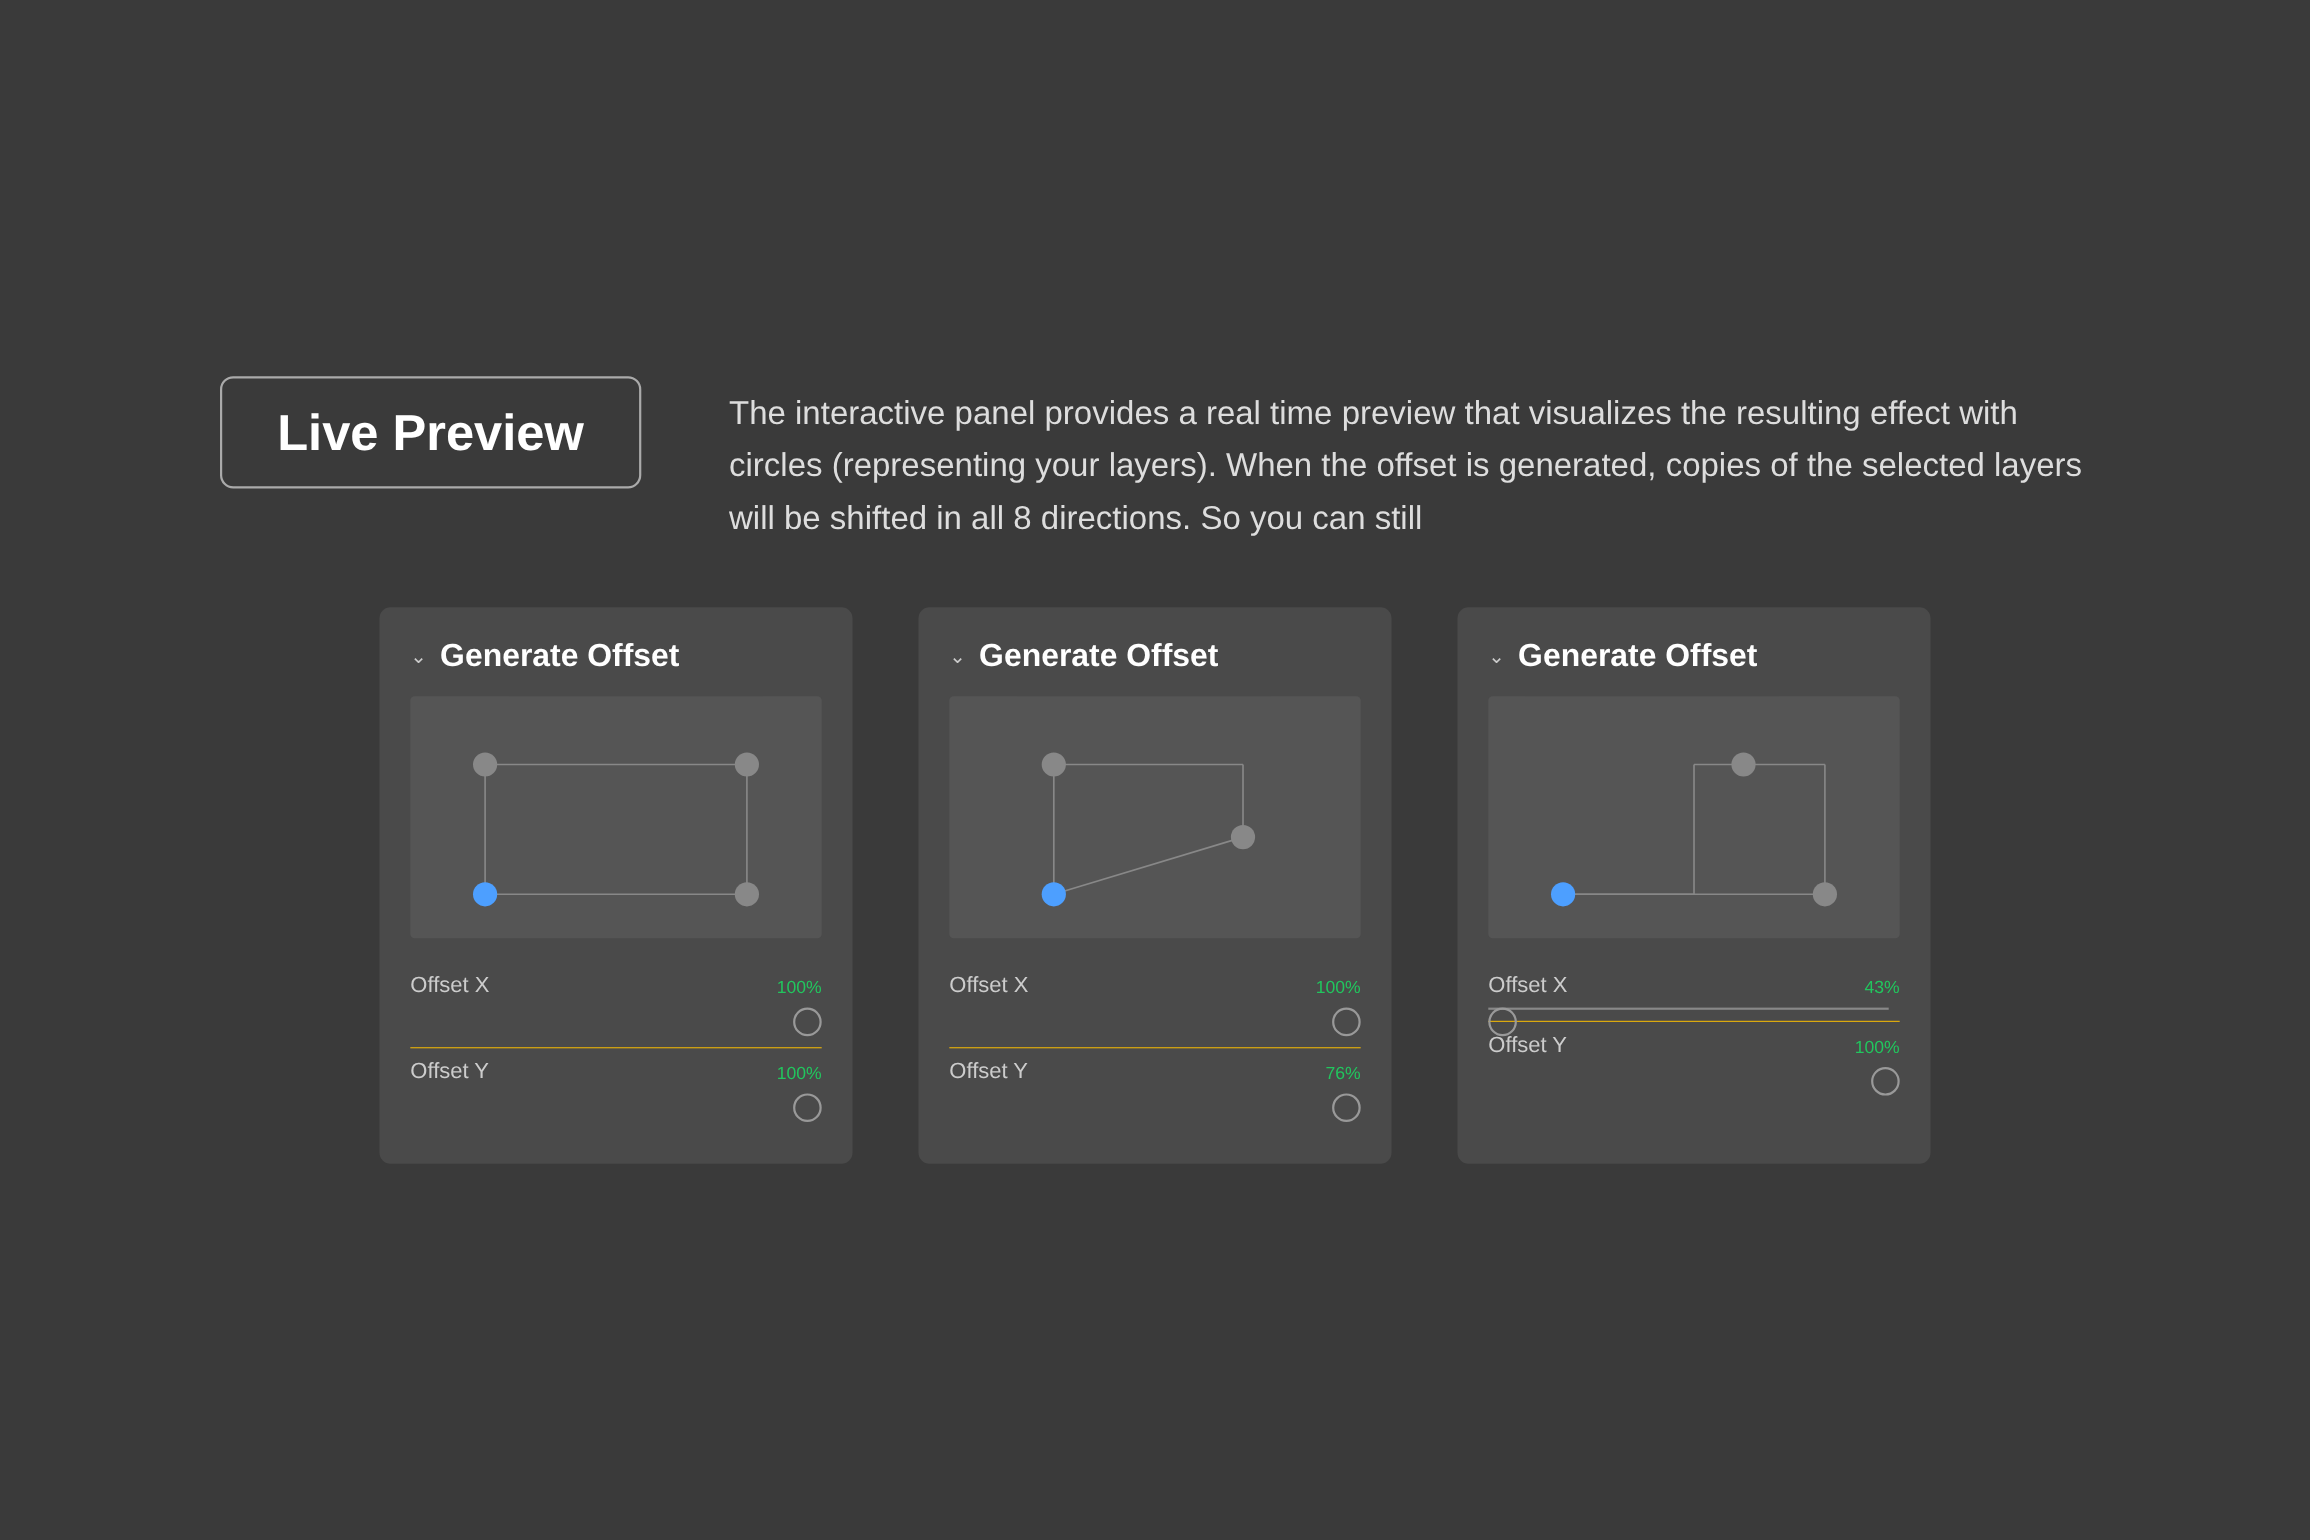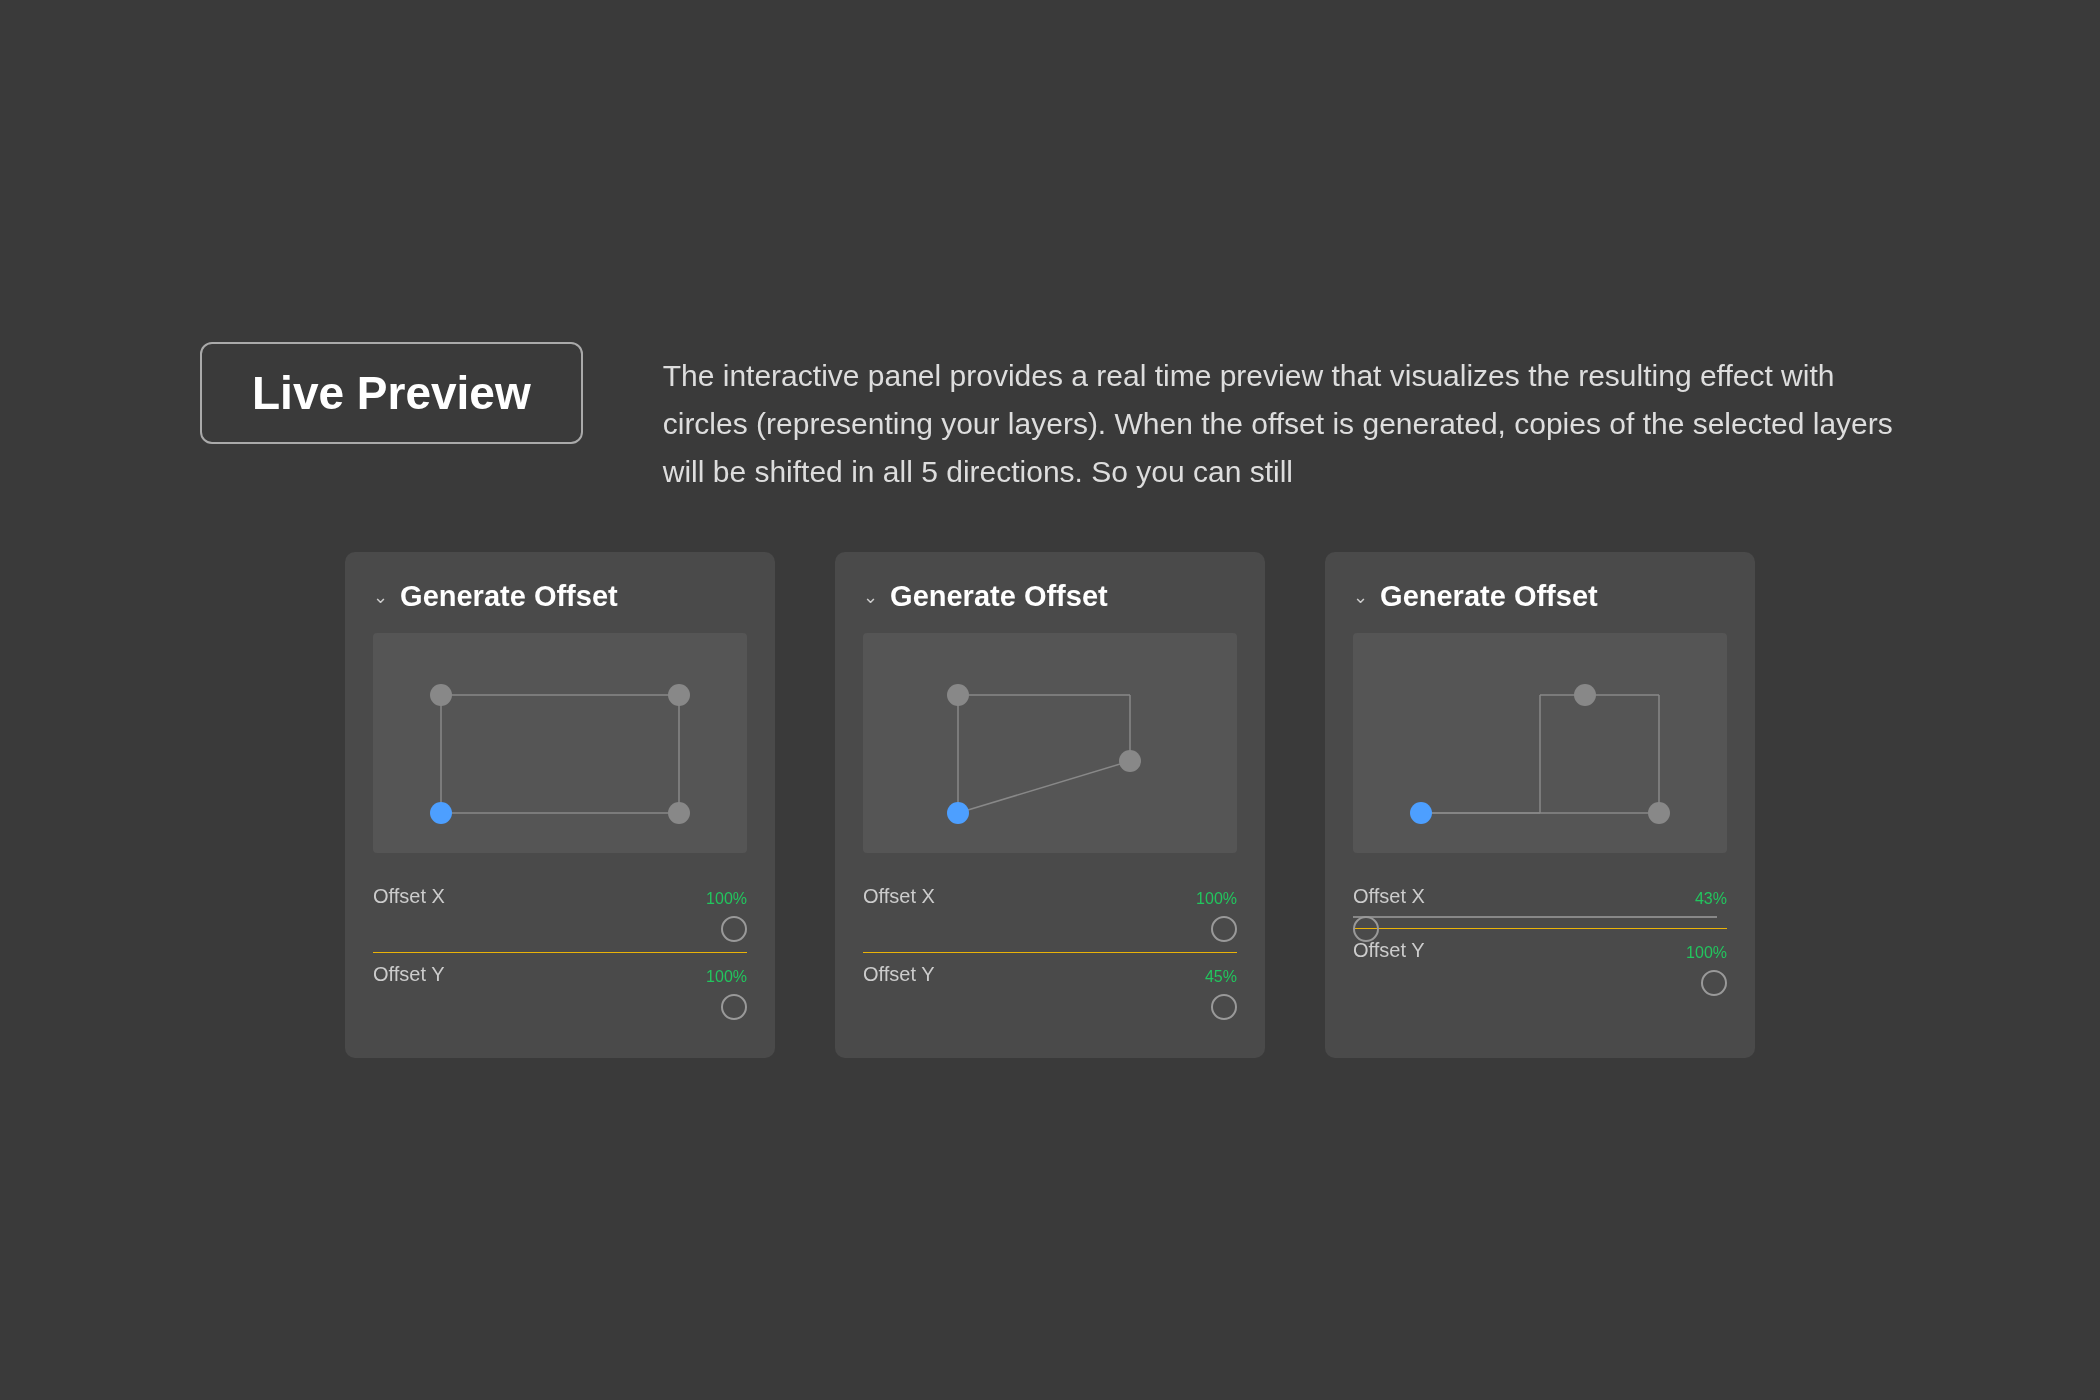--- a/index.html
+++ b/index.html
@@ -190,21 +190,21 @@
   </style>
 </head>
 <body>
 
 <div class="page-container">
 
   <div class="top-section">
     <div class="live-preview-badge">
       <span>Live Preview</span>
     </div>
-    <p class="description-text">The interactive panel provides a real time preview that visualizes the resulting effect with circles (representing your layers). When the offset is generated, copies of the selected layers will be shifted in all 5 directions. So you can still</p>
+    <p class="description-text">The interactive panel provides a real time preview that visualizes the resulting effect with circles (representing your layers). When the offset is generated, copies of the selected layers will be shifted in all 8 directions. So you can still</p>
   </div>
 
   <div class="cards-row">
 
     <div class="card">
       <div class="card-header">
         <span class="chevron-icon">⌄</span>
         <span class="card-title">Generate Offset</span>
       </div>
       <div class="preview-area">
@@ -270,21 +270,21 @@
             <span class="offset-label">Offset X</span>
             <span class="offset-value">100%</span>
           </div>
           <div class="offset-control">
             <span class="circle-knob"></span>
           </div>
         </div>
         <div class="offset-row">
           <div class="offset-label-row">
             <span class="offset-label">Offset Y</span>
-            <span class="offset-value">45%</span>
+            <span class="offset-value">76%</span>
           </div>
           <div class="offset-control">
             <span class="circle-knob"></span>
           </div>
         </div>
       </div>
     </div>
 
     <div class="card">
       <div class="card-header">

